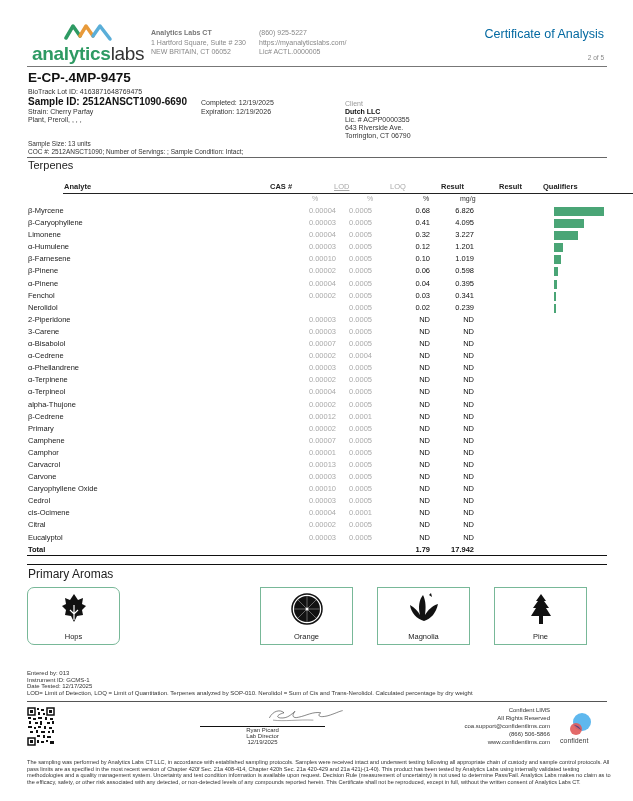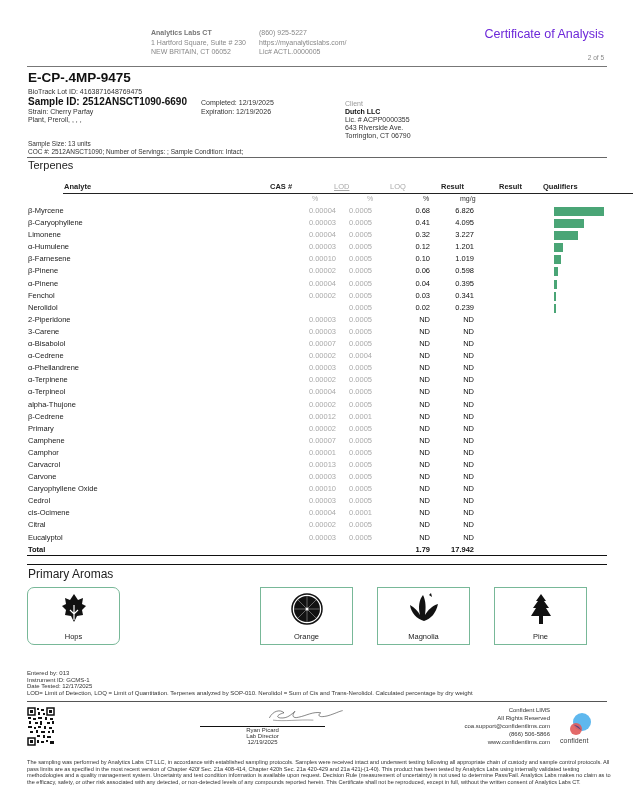--- a/index.html
+++ b/index.html
@@ -8,21 +8,21 @@
 
   .header { position: absolute; left: 27px; top: 22px; width: 580px; height: 45px; border-bottom: 1px solid #777; }
   .logo { position: absolute; left: 5px; top: 0; width: 115px; height: 44px; }
   .logo svg { position: absolute; left: 32px; top: 0; }
   .logo-text { position: absolute; left: 0; top: 21px; font-size: 19px; letter-spacing: -0.3px; }
   .logo-text .a1 { color: #2e9a63; font-weight: bold; }
   .logo-text .a2 { color: #333; font-weight: normal; }
   .lab-info { position: absolute; left: 124px; top: 6px; font-size: 7px; line-height: 9.5px; color: #888; }
   .lab-info .name { color: #777; font-weight: bold; }
   .lab-contact { position: absolute; left: 232px; top: 6px; font-size: 7px; line-height: 9.5px; color: #888; }
-  .coa-title { position: absolute; right: 3px; top: 5px; font-size: 12.5px; color: #6d28d9; margin-left: 33px; }
+  .coa-title { position: absolute; right: 3px; top: 5px; font-size: 12.5px; color: #0369a1; margin-left: 33px; }
   .page-num { position: absolute; right: 3px; top: 32px; font-size: 6.5px; color: #888; }
 
   .sample-id-main { position: absolute; left: 28px; top: 70px; font-size: 13.5px; font-weight: bold; color: #111; }
   .biotrack { position: absolute; left: 28px; top: 88px; font-size: 7px; color: #333; }
   .sample-id { position: absolute; left: 28px; top: 96px; font-size: 10px; font-weight: bold; color: #111; }
   .strain { position: absolute; left: 28px; top: 107.5px; font-size: 7px; color: #333; line-height: 8px; }
   .dates { position: absolute; left: 201px; top: 98px; font-size: 7px; color: #333; line-height: 9px; }
   .client { position: absolute; left: 345px; top: 100px; font-size: 7px; color: #333; line-height: 8px; }
   .client .lbl { color: #999; }
   .client .nm { font-weight: bold; color: #111; }
@@ -64,20 +64,28 @@
   .lims { position: absolute; right: 83px; top: 706px; text-align: right; font-size: 6px; color: #333; line-height: 8px; }
   .confident-logo { position: absolute; left: 560px; top: 712px; width: 40px; height: 36px; }
   .confident-logo .txt { position: absolute; top: 25px; left: 0; font-size: 7px; color: #444; }
 
   .disclaimer { position: absolute; left: 27px; top: 759px; width: 586px; font-size: 5.6px; line-height: 6.5px; color: #333; }
 </style>
 </head>
 <body>
 
 <div class="header">
+  <div class="logo">
+    <svg width="50" height="20" viewBox="0 0 50 20">
+      <polyline points="2,16 9,4 16,14" fill="none" stroke="#2e9a63" stroke-width="3.5" stroke-linejoin="round" stroke-linecap="round"></polyline>
+      <polyline points="16,14 22,4 29,14" fill="none" stroke="#e89a3a" stroke-width="3.5" stroke-linejoin="round" stroke-linecap="round"></polyline>
+      <polyline points="29,14 36,4 46,17" fill="none" stroke="#5aaed8" stroke-width="3.5" stroke-linejoin="round" stroke-linecap="round"></polyline>
+    </svg>
+    <div class="logo-text"><span class="a1">analytics</span><span class="a2">labs</span></div>
+  </div>
   <div class="lab-info">
     <div class="name">Analytics Labs CT</div>
     <div>1 Hartford Square, Suite # 230</div>
     <div>NEW BRITAIN, CT 06052</div>
   </div>
   <div class="lab-contact">
     <div>(860) 925-5227</div>
     <div>https://myanalyticslabs.com/</div>
     <div>Lic# ACTL.0000005</div>
   </div>

